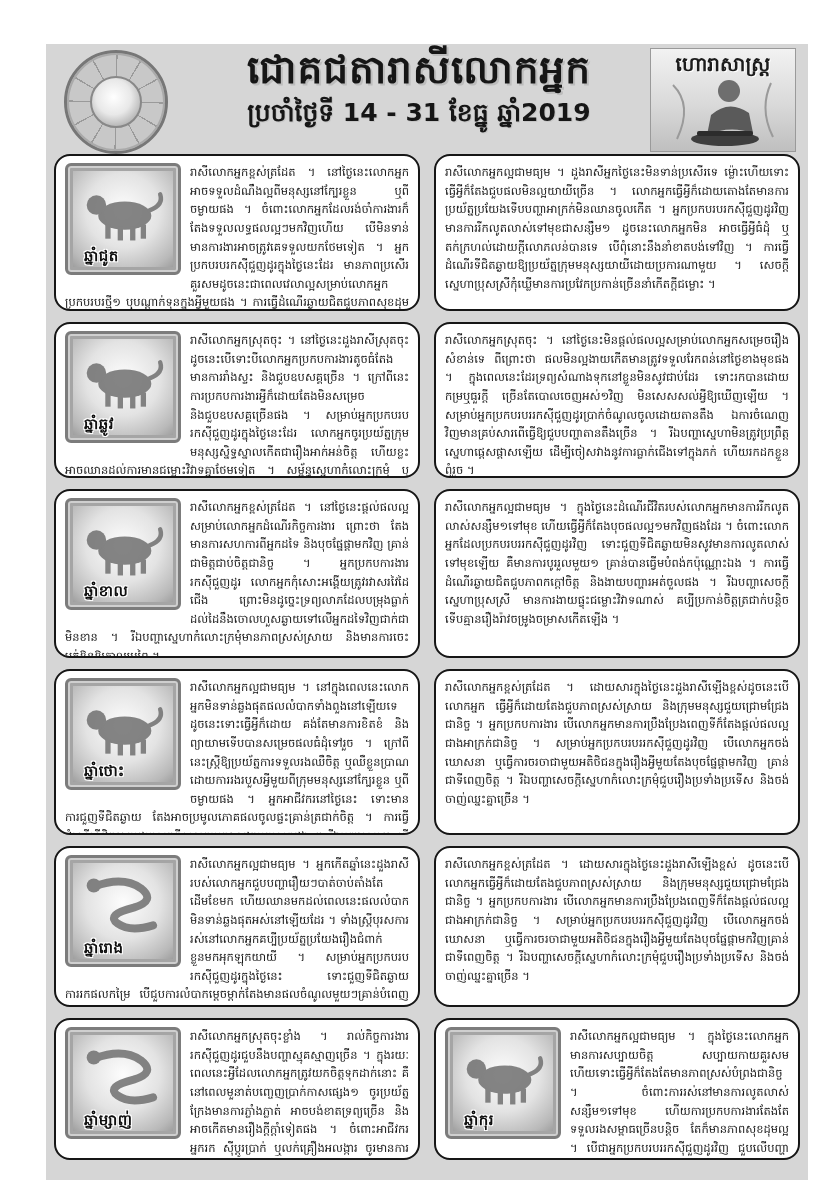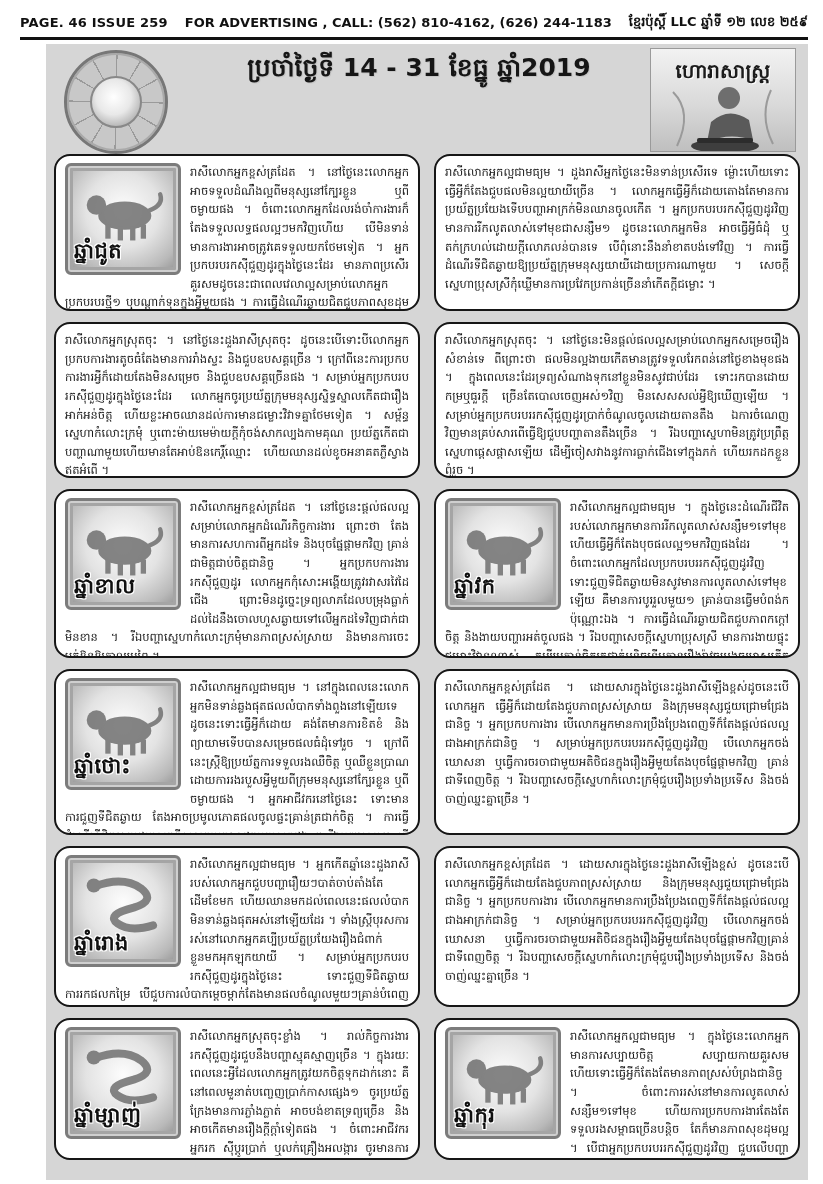--- a/index.html
+++ b/index.html
@@ -40,21 +40,21 @@
   .titles { position:absolute; left:130px; top:0; width:470px; height:104px; text-align:center; color:#161616; }
   .title-main { font-size:39px; font-weight:bold; line-height:1.15; letter-spacing:1px;
                 text-shadow:2px 2px 0 #bdbdbd; }
   .title-sub  { font-size:25px; font-weight:bold; margin-top:4px; text-shadow:1px 1px 0 #c6c6c6; }
 
   .astro {
     position:absolute; right:4px; top:0px; width:146px; height:104px;
     background:linear-gradient(180deg,#f2f2f2 0%,#d9d9d9 55%,#bfbfbf 100%);
     border:1px solid #9a9a9a; overflow:hidden; text-align:center;
   }
-  .astro .astro-label { font-size:20px; font-weight:bold; color:#1c1c1c; line-height:1.1; padding-top:11px;
+  .astro .astro-label { font-size:20px; font-weight:bold; color:#1c1c1c; line-height:1.1; padding-top:4px;
                         text-shadow:1px 1px 0 #ffffff; }
   .astro svg { display:block; margin:0 auto; }
 
   
   .grid {
     position:absolute; left:8px; top:110px; width:746px;
     display:grid; grid-auto-flow:column;
     grid-template-columns:366px 366px; column-gap:14px;
     grid-template-rows:157px 156px 169px 166px 161px 142px; row-gap:11px;
   }
@@ -67,44 +67,40 @@
   }
   .frame {
     float:left; width:116px; height:112px; margin:0 9px 2px 0; position:relative;
     background:
       radial-gradient(circle at 50% 42%, #fdfdfd 0%, #e3e3e3 45%, #b9b9b9 78%, #8e8e8e 100%);
     border:3px solid #7c7c7c; border-radius:6px;
     box-shadow:0 0 0 2px #cfcfcf inset, 0 0 0 5px #a5a5a5 inset;
   }
   .frame svg.animal { position:absolute; left:50%; top:44%; transform:translate(-50%,-50%); opacity:0.85; }
   .year-label {
-    position:absolute; left:6px; bottom:4px; font-size:21px; font-weight:bold; color:#101010;
+    position:absolute; left:16px; bottom:4px; font-size:15px; font-weight:bold; color:#101010;
     text-shadow:1px 1px 0 #fff, -1px -1px 0 #fff, 1px -1px 0 #fff, -1px 1px 0 #fff;
     letter-spacing:0.5px;
   }
   .hidden-defs { position:absolute; width:0; height:0; overflow:hidden; }
 </style>
 </head>
 <body>
 
 <div class="page">
 
-  <div class="masthead">
-    <span class="m-left">PAGE. 46  ISSUE 259</span>
-    <span class="m-center">FOR ADVERTISING ,  CALL: (562) 810-4162, (626) 244-1183</span>
-    <span class="m-right">ខ្មែរប៉ុស្តិ៍ LLC ឆ្នាំទី ១២  លេខ ២៥៩</span>
-  </div>
 
   <div class="sheet">
 
     <div class="banner">
       <div class="wheel">
         <div class="hub"></div>
       </div>
       <div class="titles">
+        <div class="title-main">ជោគជតារាសីលោកអ្នក</div>
         <div class="title-sub">ប្រចាំថ្ងៃទី 14 - 31 ខែធ្នូ ឆ្នាំ2019</div>
       </div>
       <div class="astro">
         <div class="astro-label">ហោរាសាស្ត្រ</div>
         <svg width="120" height="74" viewBox="0 0 120 74">
           <circle cx="66" cy="16" r="11" fill="#6e6e6e"></circle>
           <path d="M48 40 Q66 24 86 38 L90 58 Q66 50 44 60 Z" fill="#5a5a5a"></path>
           <ellipse cx="62" cy="64" rx="34" ry="7" fill="#3e3e3e"></ellipse>
           <rect x="34" y="56" width="56" height="5" rx="2" fill="#2c2c2c"></rect>
           <path d="M10 10 Q30 30 14 64" stroke="#9a9a9a" stroke-width="2" fill="none"></path>
@@ -145,20 +141,26 @@
         <div class="frame">
           <svg class="animal" width="92" height="62">
               <use href="#sil-quad"></use>
             </svg>
           <span class="year-label">ឆ្នាំជូត</span>
         </div>
         <div class="text">រាសីលោកអ្នកខ្ពស់ត្រដែត ។ នៅថ្ងៃនេះលោកអ្នកអាចទទួលដំណឹងល្អពីមនុស្សនៅក្បែរខ្លួន ឬពីចម្ងាយផង ។ ចំពោះលោកអ្នកដែលរង់ចាំការងារក៏តែងទទួលលទ្ធផលល្អៗមកវិញហើយ បើមិនទាន់មានការងារអាចត្រូវគេទទួលយកថែមទៀត ។ អ្នកប្រកបរបរកស៊ីជួញដូរក្នុងថ្ងៃនេះដែរ មានភាពប្រសើរគួរសមដូចនេះជាពេលវេលាល្អសម្រាប់លោកអ្នកប្រកបរបរថ្មី១ ឬបណ្តាក់ទុនក្នុងអ្វីមួយផង ។ ការធ្វើដំណើរឆ្ងាយជិតជួបភាពសុខដុមដូចសព្វមួយដង ។ សេចក្តីស្នេហាប្រុសស្រីមានការលូតលាស់ទៅមុខប្រពៃហើយកំពុងបើកទំព័រថ្មីសម្រាប់អ្នកហើយ ។</div>
       </div>
 
       <div class="hbox">
+        <div class="frame">
+          <svg class="animal" width="92" height="62">
+              <use href="#sil-quad"></use>
+            </svg>
+          <span class="year-label">ឆ្នាំឆ្លូវ</span>
+        </div>
         <div class="text">រាសីលោកអ្នកស្រុតចុះ ។ នៅថ្ងៃនេះដួងរាសីស្រុតចុះ ដូចនេះបើទោះបីលោកអ្នកប្រកបការងារតូចធំតែងមានការរាំងស្ទះ និងជួបឧបសគ្គច្រើន ។ ក្រៅពីនេះការប្រកបការងារអ្វីក៏ដោយតែងមិនសម្រេច និងជួបឧបសគ្គច្រើនផង ។ សម្រាប់អ្នកប្រកបរបរកស៊ីជួញដូរក្នុងថ្ងៃនេះដែរ លោកអ្នកចូរប្រយ័ត្នក្រុមមនុស្សស្និទ្ធស្នាលកើតជារឿងអាក់អន់ចិត្ត ហើយខ្លះអាចឈានដល់ការមានជម្លោះវិវាទគ្នាថែមទៀត ។ សម្ព័ន្ធស្នេហាកំលោះក្រមុំ ឬពោះម៉ាយមេម៉ាយក្តីកុំចង់សាកល្បងកាមគុណ ប្រយ័ត្នកើតជាបញ្ហាណាមួយហើយមានតែអាប់ឱនកេរ្តិ៍ឈ្មោះ ហើយឈានដល់ខូចអនាគតភ្លឺស្វាងឥតអំពើ ។</div>
       </div>
 
       <div class="hbox">
         <div class="frame">
           <svg class="animal" width="92" height="62">
               <use href="#sil-quad"></use>
             </svg>
           <span class="year-label">ឆ្នាំខាល</span>
         </div>
@@ -197,26 +199,20 @@
 
       <div class="hbox">
         <div class="text">រាសីលោកអ្នកល្អជាមធ្យម ។ ដួងរាសីអ្នកថ្ងៃនេះមិនទាន់ប្រសើរទេ ម្ល៉ោះហើយទោះធ្វើអ្វីក៏តែងជួបផលមិនល្អយាយីច្រើន ។ លោកអ្នកធ្វើអ្វីក៏ដោយតោងតែមានការប្រយ័ត្នប្រយែងទើបបញ្ហាអាក្រក់មិនឈានចូលកើត ។ អ្នកប្រកបរបរកស៊ីជួញដូរវិញ មានការរីកលូតលាស់ទៅមុខជាសន្សឹម១ ដូចនេះលោកអ្នកមិន អាចធ្វើអ្វីធំដុំ ឬតក់ក្រហល់ដោយក្តីលោភលន់បានទេ បើពុំនោះនឹងនាំខាតបង់ទៅវិញ ។ ការធ្វើដំណើរទីជិតឆ្ងាយឱ្យប្រយ័ត្នក្រុមមនុស្សយាយីដោយប្រការណាមួយ ។ សេចក្តីស្នេហាប្រុសស្រីកុំឃ្លើមានការប្រវែកប្រកាន់ច្រើននាំកើតក្តីជម្លោះ ។</div>
       </div>
 
       <div class="hbox">
         <div class="text">រាសីលោកអ្នកស្រុតចុះ ។ នៅថ្ងៃនេះមិនផ្តល់ផលល្អសម្រាប់លោកអ្នកសម្រេចរឿងសំខាន់ទេ ពីព្រោះថា ផលមិនល្អងាយកើតមានត្រូវទទួលរែកពន់នៅថ្ងៃខាងមុខផង ។ ក្នុងពេលនេះដែរទ្រព្យសំណាងទុកនៅខ្លួនមិនសូវជាប់ដែរ ទោះរកបានដោយកម្រឬធួរក្តី ច្រើនតែបោលចេញអស់១វិញ មិនសេសសល់អ្វីឱ្យឃើញឡើយ ។ សម្រាប់អ្នកប្រកបរបររកស៊ីជួញដូរប្រាក់ចំណូលចូលដោយតានតឹង ឯការចំណេញវិញមានគ្រប់សារពើធ្វើឱ្យជួបបញ្ហាតានតឹងច្រើន ។ រីឯបញ្ហាស្នេហាមិនត្រូវប្រព្រឹត្តស្នេហាផ្តេសផ្តាសឡើយ ដើម្បីចៀសវាងនូវការធ្លាក់ជើងទៅក្នុងភក់ ហើយរកដកខ្លួនពុំរួច ។</div>
       </div>
 
       <div class="hbox">
-        <div class="frame">
-          <svg class="animal" width="92" height="62">
-              <use href="#sil-quad"></use>
-            </svg>
-          <span class="year-label">ឆ្នាំវក</span>
-        </div>
         <div class="text">រាសីលោកអ្នកល្អជាមធ្យម ។ ក្នុងថ្ងៃនេះដំណើរជីវិតរបស់លោកអ្នកមានការរីកលូតលាស់សន្សឹម១ទៅមុខ ហើយធ្វើអ្វីក៏តែងបុចផលល្អ១មកវិញផងដែរ ។ ចំពោះលោកអ្នកដែលប្រកបរបររកស៊ីជួញដូរវិញ ទោះជួញទីជិតឆ្ងាយមិនសូវមានការលូតលាស់ទៅមុខឡើយ គឺមានការបូររួលមួយ១ គ្រាន់បានធ្វើមបំពង់កប៉ុណ្ណោះឯង ។ ការធ្វើដំណើរឆ្ងាយជិតជួបភាពកក្តៅចិត្ត និងងាយបញ្ហារអត់ចួលផង ។ រីឯបញ្ហាសេចក្តីស្នេហាប្រុសស្រី មានការងាយផ្ទុះជម្លោះវិវាទណាស់ គប្បីប្រកាន់ចិត្តត្រជាក់បន្តិចទើបគ្មានរឿងរ៉ាវចម្រូងចម្រាសកើតឡើង ។</div>
       </div>
 
       <div class="hbox">
         <div class="text">រាសីលោកអ្នកខ្ពស់ត្រដែត ។ ដោយសារក្នុងថ្ងៃនេះដួងរាសីឡើងខ្ពស់ដូចនេះបើលោកអ្នក ធ្វើអ្វីក៏ដោយតែងជួបភាពស្រស់ស្រាយ និងក្រុមមនុស្សជួយជ្រោមជ្រែងជានិច្ច ។ អ្នកប្រកបការងារ បើលោកអ្នកមានការប្រឹងប្រែងពេញទីក៏តែងផ្តល់ផលល្អជាងអាក្រក់ជានិច្ច ។ សម្រាប់អ្នកប្រកបរបររកស៊ីជួញដូរវិញ បើលោកអ្នកចង់ឃោសនា ឬធ្វើការចរចាជាមួយអតិថិជនក្នុងរឿងអ្វីមួយតែងបុចផ្នែផ្តាមកវិញ គ្រាន់ជាទីពេញចិត្ត ។ រីឯបញ្ហាសេចក្តីស្នេហាកំលោះក្រមុំជួបរឿងប្រទាំងប្រទើស និងចង់ចាញ់ឈ្នះគ្នាច្រើន ។</div>
       </div>
 
       <div class="hbox">
         <div class="text">រាសីលោកអ្នកខ្ពស់ត្រដែត ។ ដោយសារក្នុងថ្ងៃនេះដួងរាសីឡើងខ្ពស់ ដូចនេះបើលោកអ្នកធ្វើអ្វីក៏ដោយតែងជួបភាពស្រស់ស្រាយ និងក្រុមមនុស្សជួយជ្រោមជ្រែងជានិច្ច ។ អ្នកប្រកបការងារ បើលោកអ្នកមានការប្រឹងប្រែងពេញទីក៏តែងផ្តល់ផលល្អជាងអាក្រក់ជានិច្ច ។ សម្រាប់អ្នកប្រកបរបររកស៊ីជួញដូរវិញ បើលោកអ្នកចង់ឃោសនា ឬធ្វើការចរចាជាមួយអតិថិជនក្នុងរឿងអ្វីមួយតែងបុចផ្នែផ្តាមកវិញគ្រាន់ជាទីពេញចិត្ត ។ រីឯបញ្ហាសេចក្តីស្នេហាកំលោះក្រមុំជួបរឿងប្រទាំងប្រទើស និងចង់ចាញ់ឈ្នះគ្នាច្រើន ។</div>
       </div>

